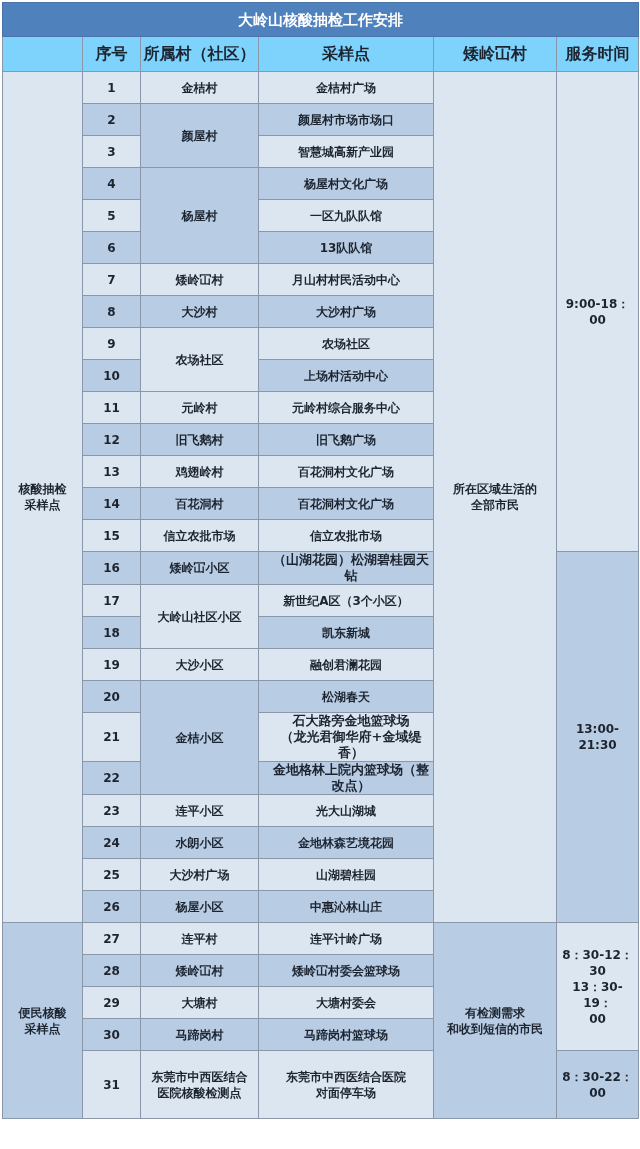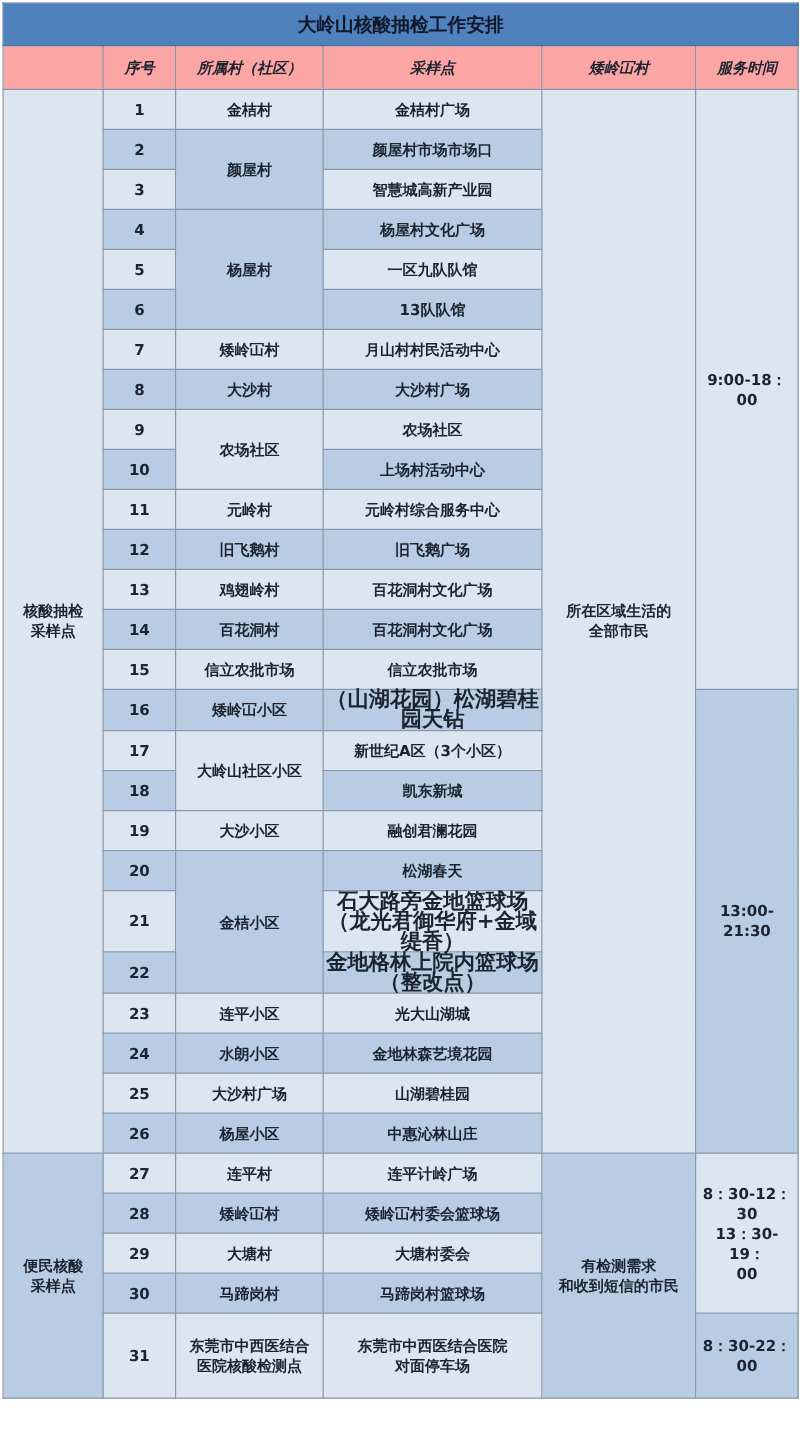--- a/index.html
+++ b/index.html
@@ -1,27 +1,27 @@
 <!DOCTYPE html>
 <html><head>
 <meta charset="utf-8">
 <style>
   html, body { margin: 0; padding: 0; background: #ffffff; }
   body { width: 640px; height: 1149px; overflow: hidden; font-family: "DejaVu Sans", "Liberation Sans", sans-serif; }
   .sheet { position: absolute; left: 2px; top: 2px; width: 636px; }
   table { border-collapse: collapse; width: 636px; table-layout: fixed; }
   td, th { border: 1px solid #8a97a8; text-align: center; vertical-align: middle; color: #1c2430; font-size: 12px; font-weight: bold; padding: 0 2px; line-height: 16px; }
-  .title { background: #4f81bd; color: #0f172a; font-size: 15px; height: 33px; border-color: #4a73a8; }
-  .hdr th { background: #fca5a5; height: 34px; font-size: 12px; font-style: italic; }
+  .title { background: #4f81bd; color: #ffffff; font-size: 15px; height: 33px; border-color: #4a73a8; }
+  .hdr th { background: #7dd3fc; height: 34px; font-size: 16px; }
   .light { background: #dce6f1; }
   .dark { background: #b8cce4; }
   .h33 { height: 32px; }
   .h48 { height: 48px; margin-left: 16px; }
   .h56 { height: 68px; }
-  .small { font-size: 17px; }
+  .small { font-size: 13px; padding-left: 12px; }
 </style>
 </head>
 <body>
 
 <div class="sheet">
 <table>
   <colgroup>
     <col style="width:80px">
         <col style="width:58px">
         <col style="width:118px">

